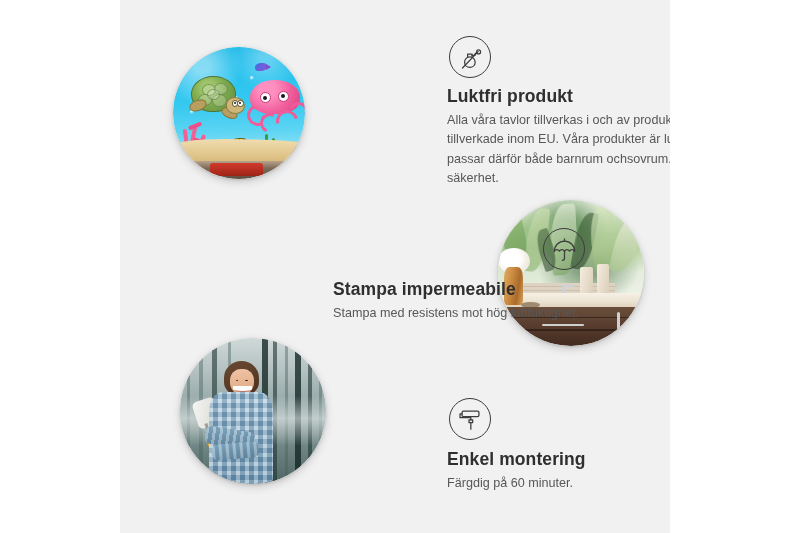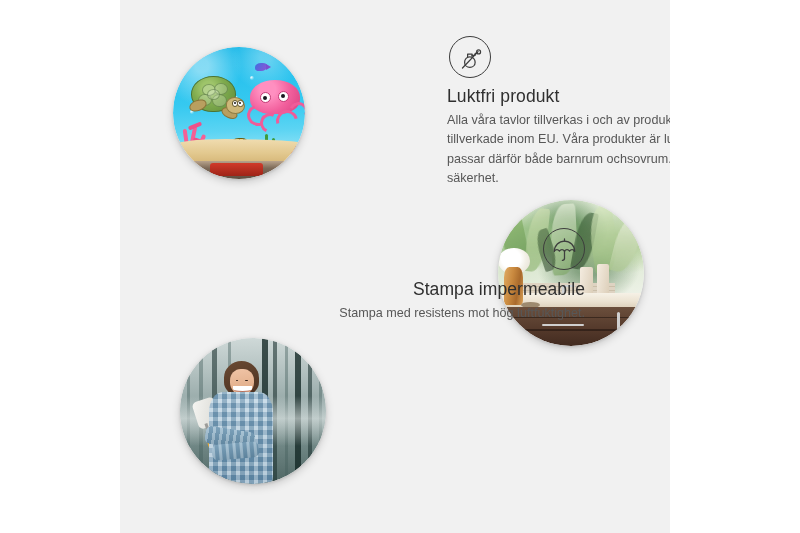--- a/index.html
+++ b/index.html
@@ -180,39 +180,39 @@
     width: 42px; height: 42px;
     border: 1.6px solid #3d3d3d;
     border-radius: 50%;
     display: flex; align-items: center; justify-content: center;
     box-sizing: border-box;
   }
   .icon-circle svg { display:block; }
 
   .feat-title {
     font-size: 17.5px;
-    font-weight: normal;
+    font-weight: bold;
     color: #2f2f2f;
     letter-spacing: .1px;
     margin: 8px 0 5px 0;
     line-height: 1.15;
   }
   .feat-body {
     font-size: 12.6px;
     color: #575757;
     line-height: 1.53;
     margin: 0;
   }
 
   
   #feature-odourless { left: 327px; top: 36px; width: 300px; text-align: left; }
   #feature-odourless .icon-circle { margin-left: 2px; }
 
   
-  #feature-waterproof { left: 213px; top: 228px; width: 252px; text-align: right; }
+  #feature-waterproof { left: 213px; top: 228px; width: 252px; }
   #feature-waterproof .icon-row { display:flex; justify-content:flex-end; }
   #feature-waterproof .feat-title { margin-top: 9px; }
 
   
   #feature-assembly { left: 327px; top: 398px; width: 280px; text-align: left; }
   #feature-assembly .icon-circle { margin-left: 2px; }
   #feature-assembly .feat-title { margin-top: 9px; }
 </style>
 </head>
 <body>
@@ -367,15 +367,29 @@
             <path d="M16 18v8.5"></path>
             <path d="M16 26.5c0 1.4-1.1 2.5-2.5 2.5"></path>
             <path d="M16 6V3.5"></path>
           </svg>
         </div>
       </div>
       <div class="feat-title">Stampa impermeabile</div>
       <div class="feat-body">Stampa med resistens mot hög luftfuktighet.</div>
     </div>
 
+    <div class="feature" id="feature-assembly">
+      <div class="icon-row">
+        <div class="icon-circle">
+          <svg width="27" height="27" viewBox="0 0 32 32" fill="none" stroke="#3d3d3d" stroke-width="1.5" stroke-linecap="round" stroke-linejoin="round">
+            <rect x="6" y="6" width="20" height="6.5" rx="1.6"></rect>
+            <path d="M6 9.3H3.6v4.6h12.8v2.6"></path>
+            <path d="M16.4 16.5h-2.2v3.2h4.4v-3.2h-2.2z"></path>
+            <path d="M16.4 19.7v7.8"></path>
+          </svg>
+        </div>
+      </div>
+      <div class="feat-title">Enkel montering</div>
+      <div class="feat-body">Färgdig på 60 minuter.</div>
+    </div>
 
   </div>
 </div>
 
 </body></html>

